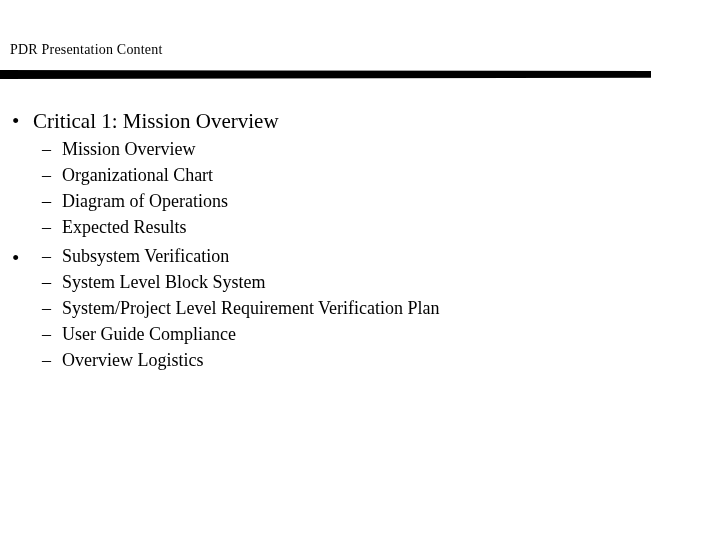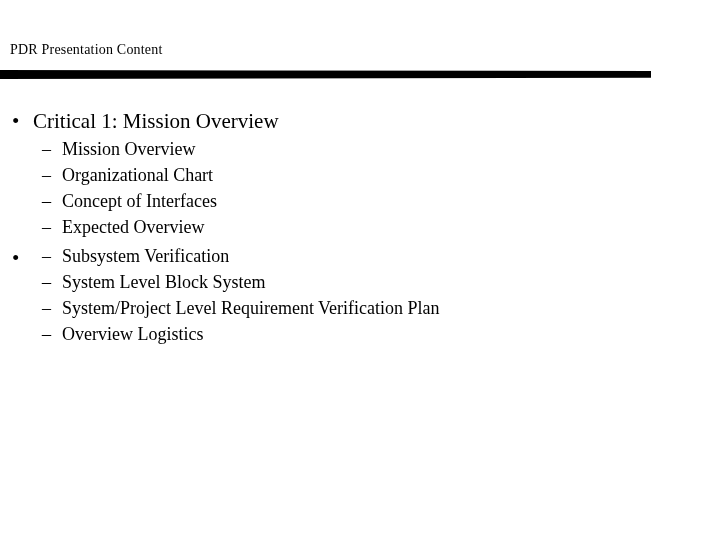--- a/index.html
+++ b/index.html
@@ -122,25 +122,25 @@
         </li>
         <li class="sub-item">
           <span class="dash-mark">–</span>
           <span>Organizational Chart</span>
         </li>
         <li class="sub-item">
           <span class="dash-mark">–</span>
         </li>
         <li class="sub-item">
           <span class="dash-mark">–</span>
-          <span>Concept of Interfaces</span>
+          <span>Diagram of Operations</span>
         </li>
         <li class="sub-item">
           <span class="dash-mark">–</span>
-          <span>Expected Overview</span>
+          <span>Expected Results</span>
         </li>
       </ul>
     </div>
 
     <div class="gap-between-sections"></div>
 
     <div class="section">
       <div class="section-head">
         <span class="bullet-mark">•</span>
       </div>
@@ -155,20 +155,21 @@
         <li class="sub-item">
           <span class="dash-mark">–</span>
           <span>System Level Block System</span>
         </li>
         <li class="sub-item">
           <span class="dash-mark">–</span>
           <span>System/Project Level Requirement Verification Plan</span>
         </li>
         <li class="sub-item">
           <span class="dash-mark">–</span>
+          <span>User Guide Compliance</span>
         </li>
         <li class="sub-item">
           <span class="dash-mark">–</span>
           <span>Overview Logistics</span>
         </li>
       </ul>
     </div>
 
   </div>
 

